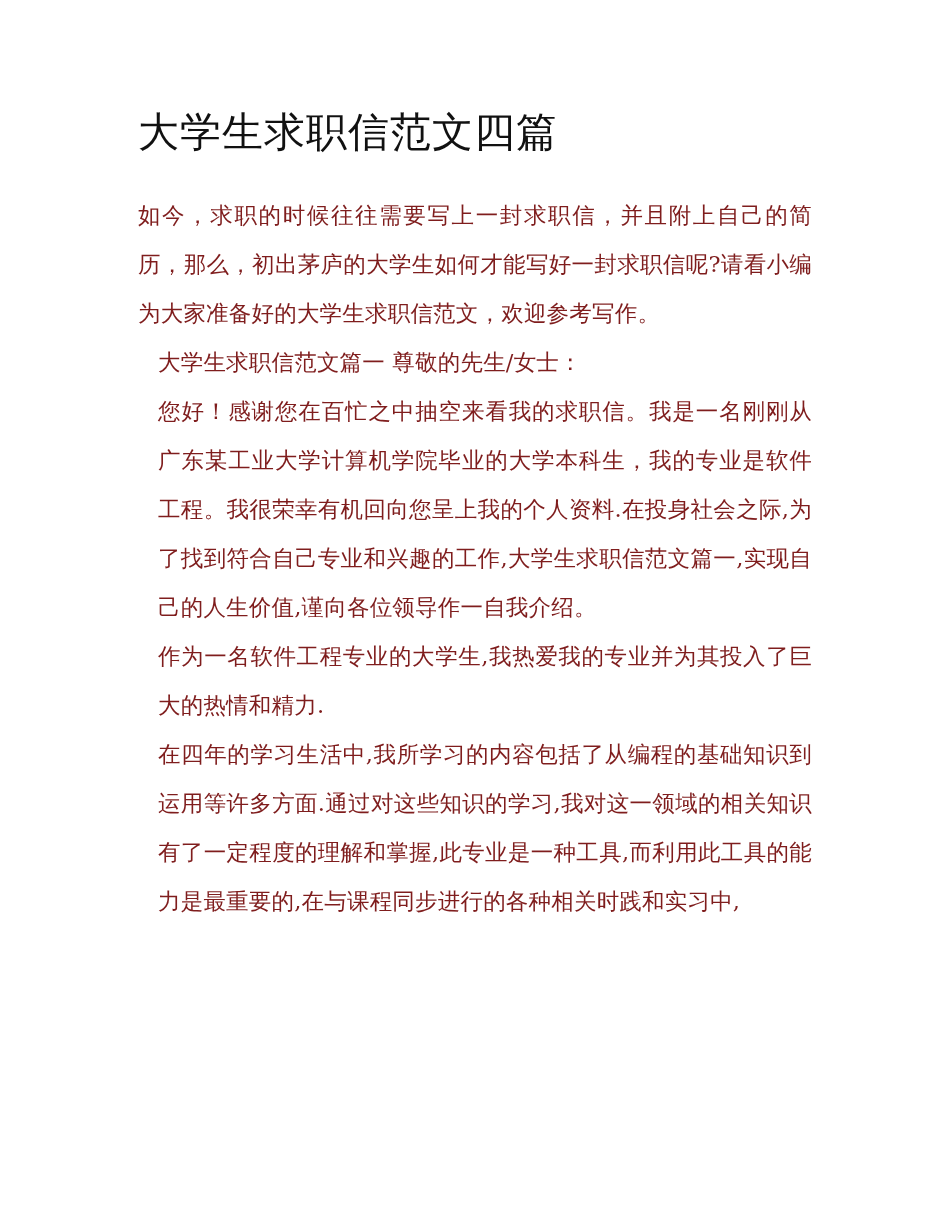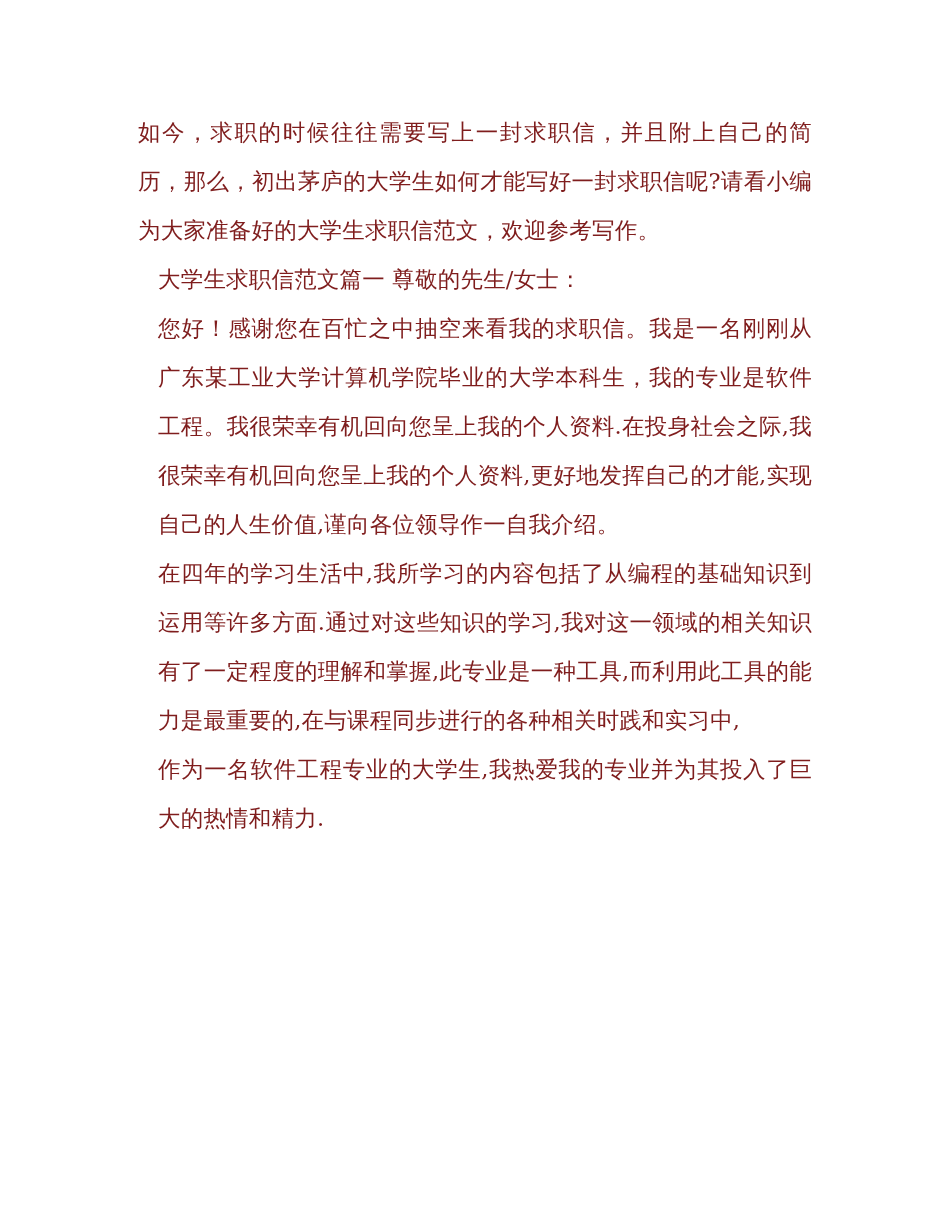--- a/index.html
+++ b/index.html
@@ -43,18 +43,19 @@
   }
   .para + .para {
     margin-top: 0;
     margin-left: 20px;
   }
 </style>
 </head>
 <body>
 
 <div class="page">
+  <h1 class="doc-title">大学生求职信范文四篇</h1>
   <p class="para">如今，求职的时候往往需要写上一封求职信，并且附上自己的简历，那么，初出茅庐的大学生如何才能写好一封求职信呢?请看小编为大家准备好的大学生求职信范文，欢迎参考写作。</p>
   <p class="para">大学生求职信范文篇一 尊敬的先生/女士：</p>
-  <p class="para">您好！感谢您在百忙之中抽空来看我的求职信。我是一名刚刚从广东某工业大学计算机学院毕业的大学本科生，我的专业是软件工程。我很荣幸有机回向您呈上我的个人资料.在投身社会之际,我很荣幸有机回向您呈上我的个人资料,更好地发挥自己的才能,实现自己的人生价值,谨向各位领导作一自我介绍。</p>
+  <p class="para">您好！感谢您在百忙之中抽空来看我的求职信。我是一名刚刚从广东某工业大学计算机学院毕业的大学本科生，我的专业是软件工程。我很荣幸有机回向您呈上我的个人资料.在投身社会之际,为了找到符合自己专业和兴趣的工作,大学生求职信范文篇一,实现自己的人生价值,谨向各位领导作一自我介绍。</p>
+  <p class="para">作为一名软件工程专业的大学生,我热爱我的专业并为其投入了巨大的热情和精力.</p>
   <p class="para">在四年的学习生活中,我所学习的内容包括了从编程的基础知识到运用等许多方面.通过对这些知识的学习,我对这一领域的相关知识有了一定程度的理解和掌握,此专业是一种工具,而利用此工具的能力是最重要的,在与课程同步进行的各种相关时践和实习中,</p>
-  <p class="para">作为一名软件工程专业的大学生,我热爱我的专业并为其投入了巨大的热情和精力.</p>
 </div>
 
 </body></html>

